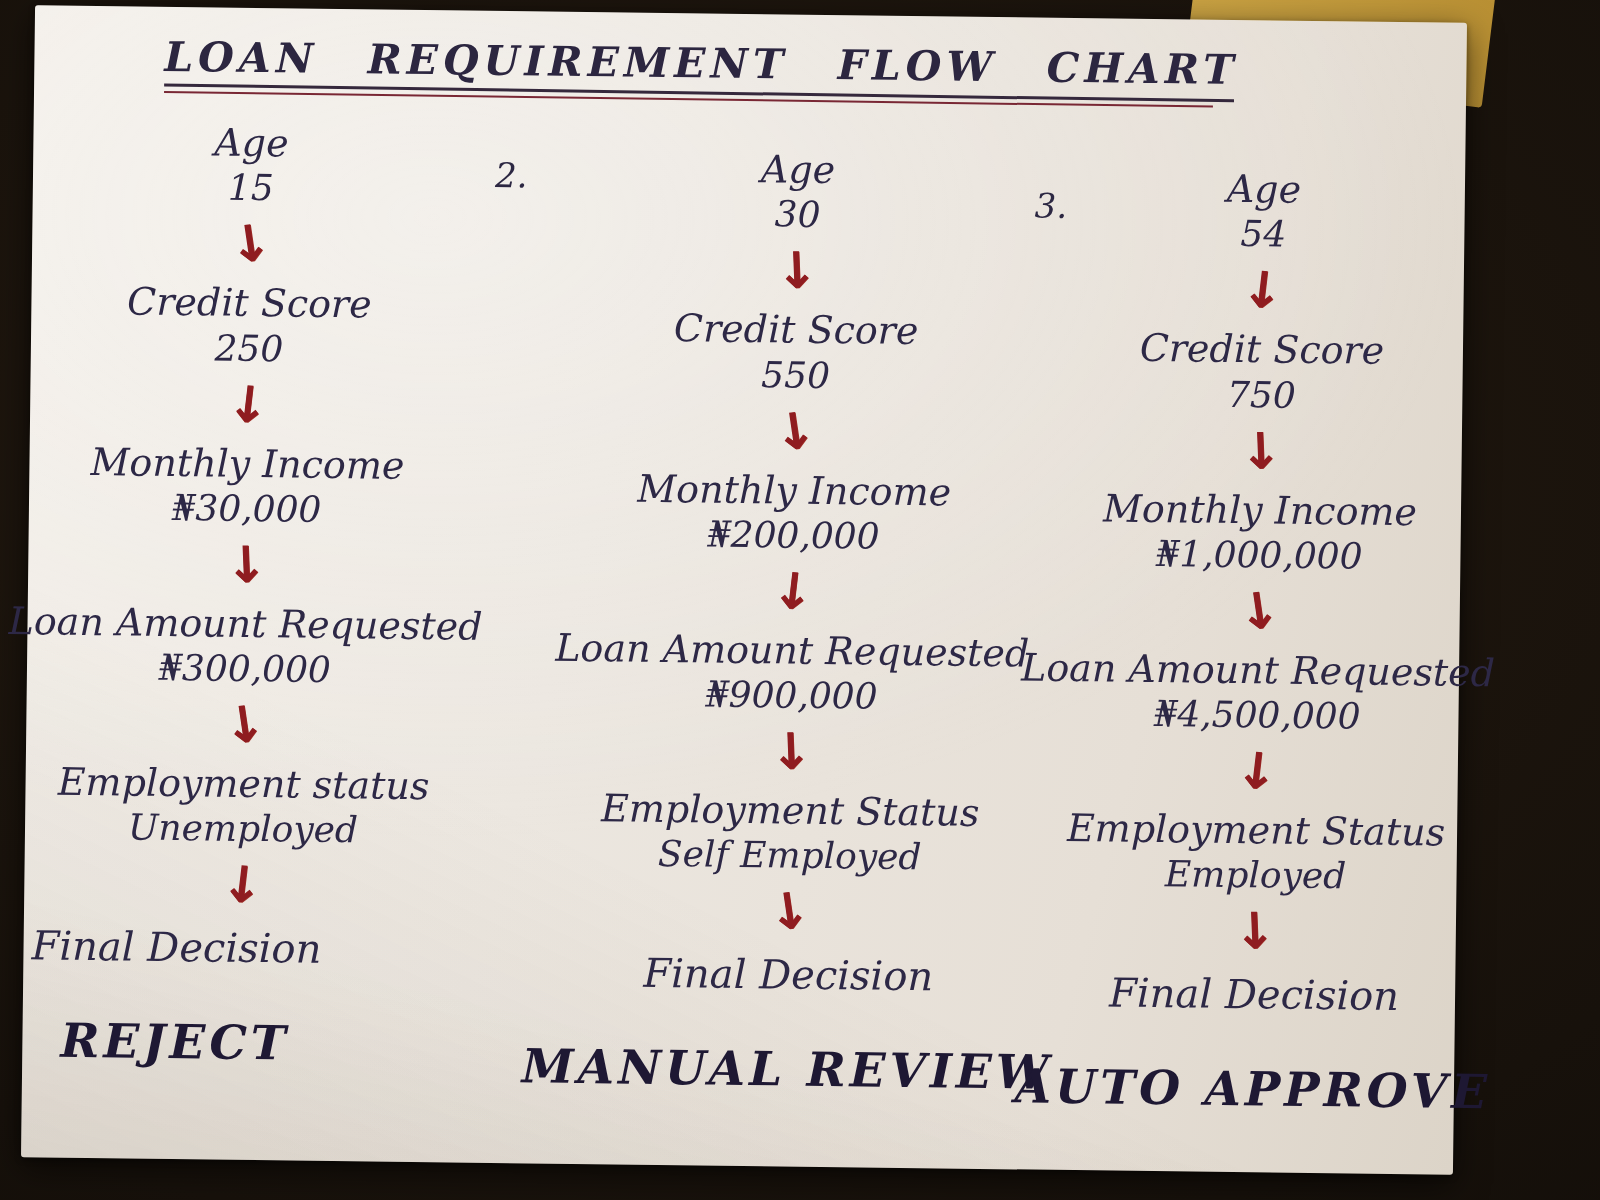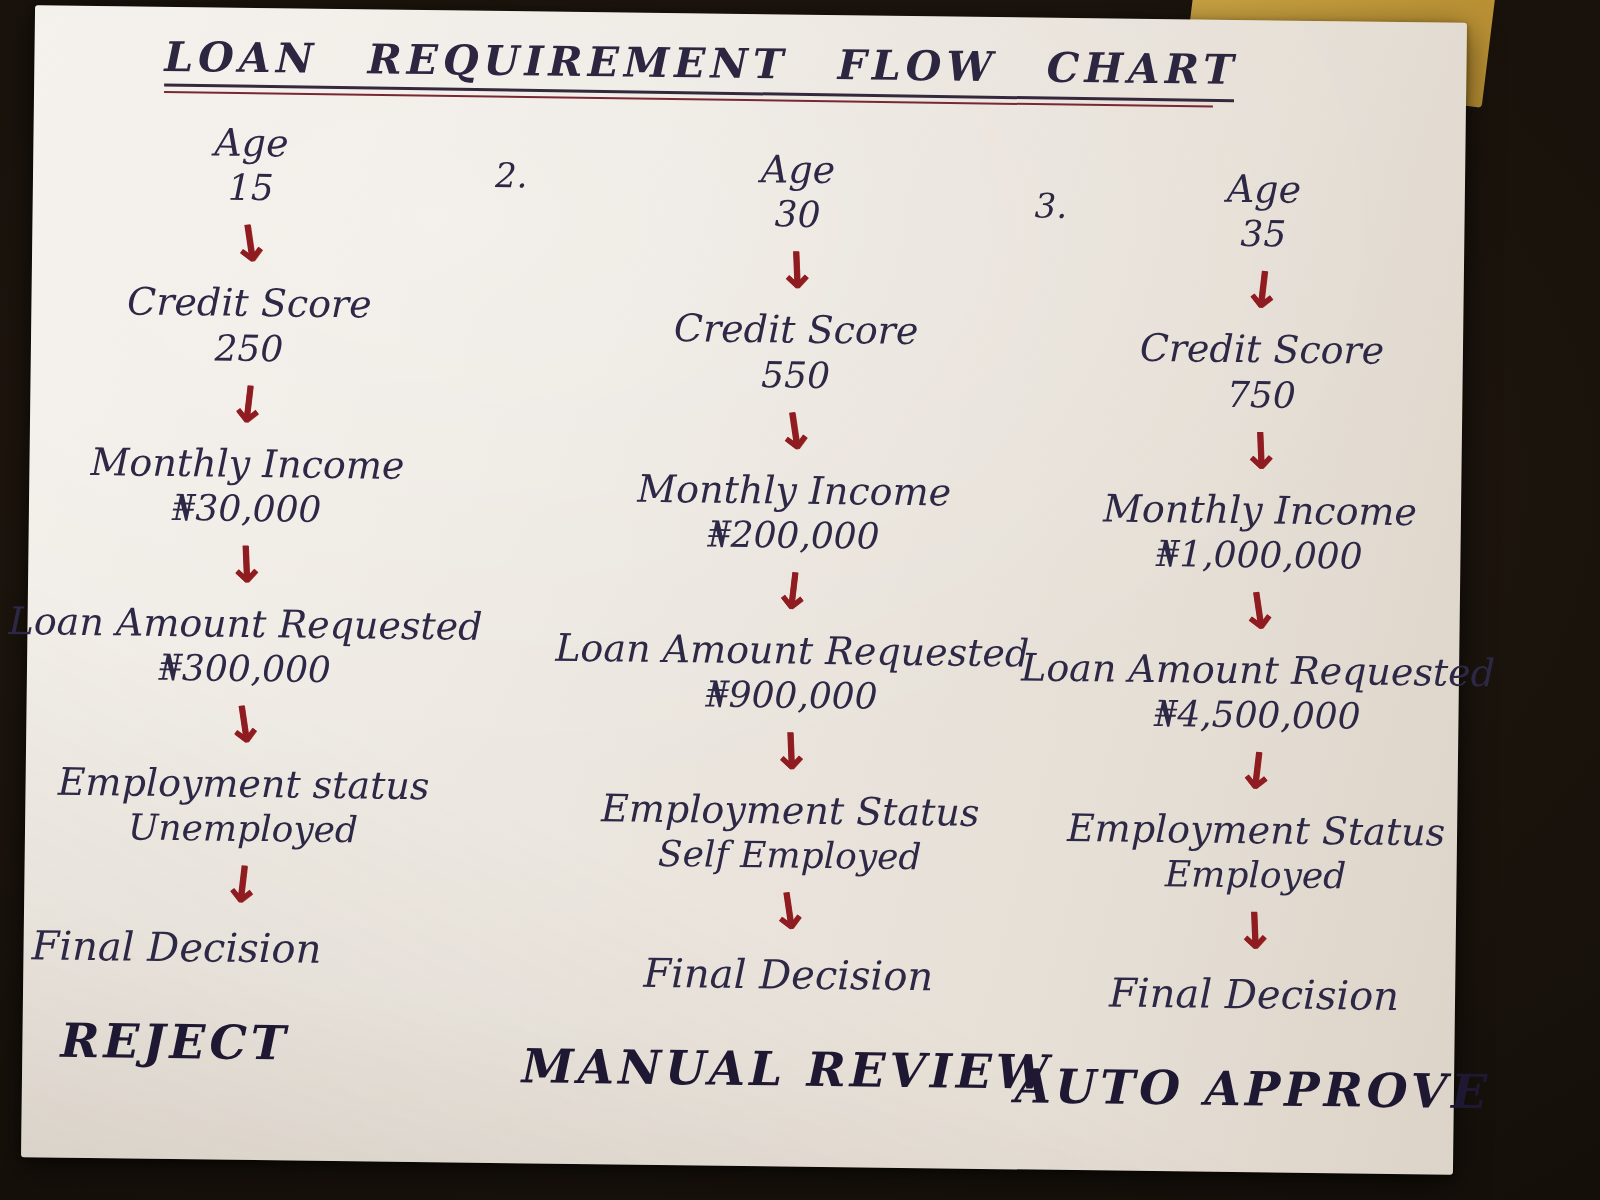--- a/index.html
+++ b/index.html
@@ -217,21 +217,21 @@
       </div>
       <div class="arrow rA">↓</div>
       <div class="final-label">Final Decision</div>
       <div class="decision">MANUAL REVIEW</div>
     </div>
 
     <div class="col col3">
       <span class="case-num">3.</span>
       <div class="step">
         <div class="step-label">Age</div>
-        <div class="step-value">35</div>
+        <div class="step-value">54</div>
       </div>
       <div class="arrow rB">↓</div>
       <div class="step">
         <div class="step-label">Credit Score</div>
         <div class="step-value">750</div>
       </div>
       <div class="arrow rC">↓</div>
       <div class="step">
         <div class="step-label">Monthly Income</div>
         <div class="step-value">₦1,000,000</div>

